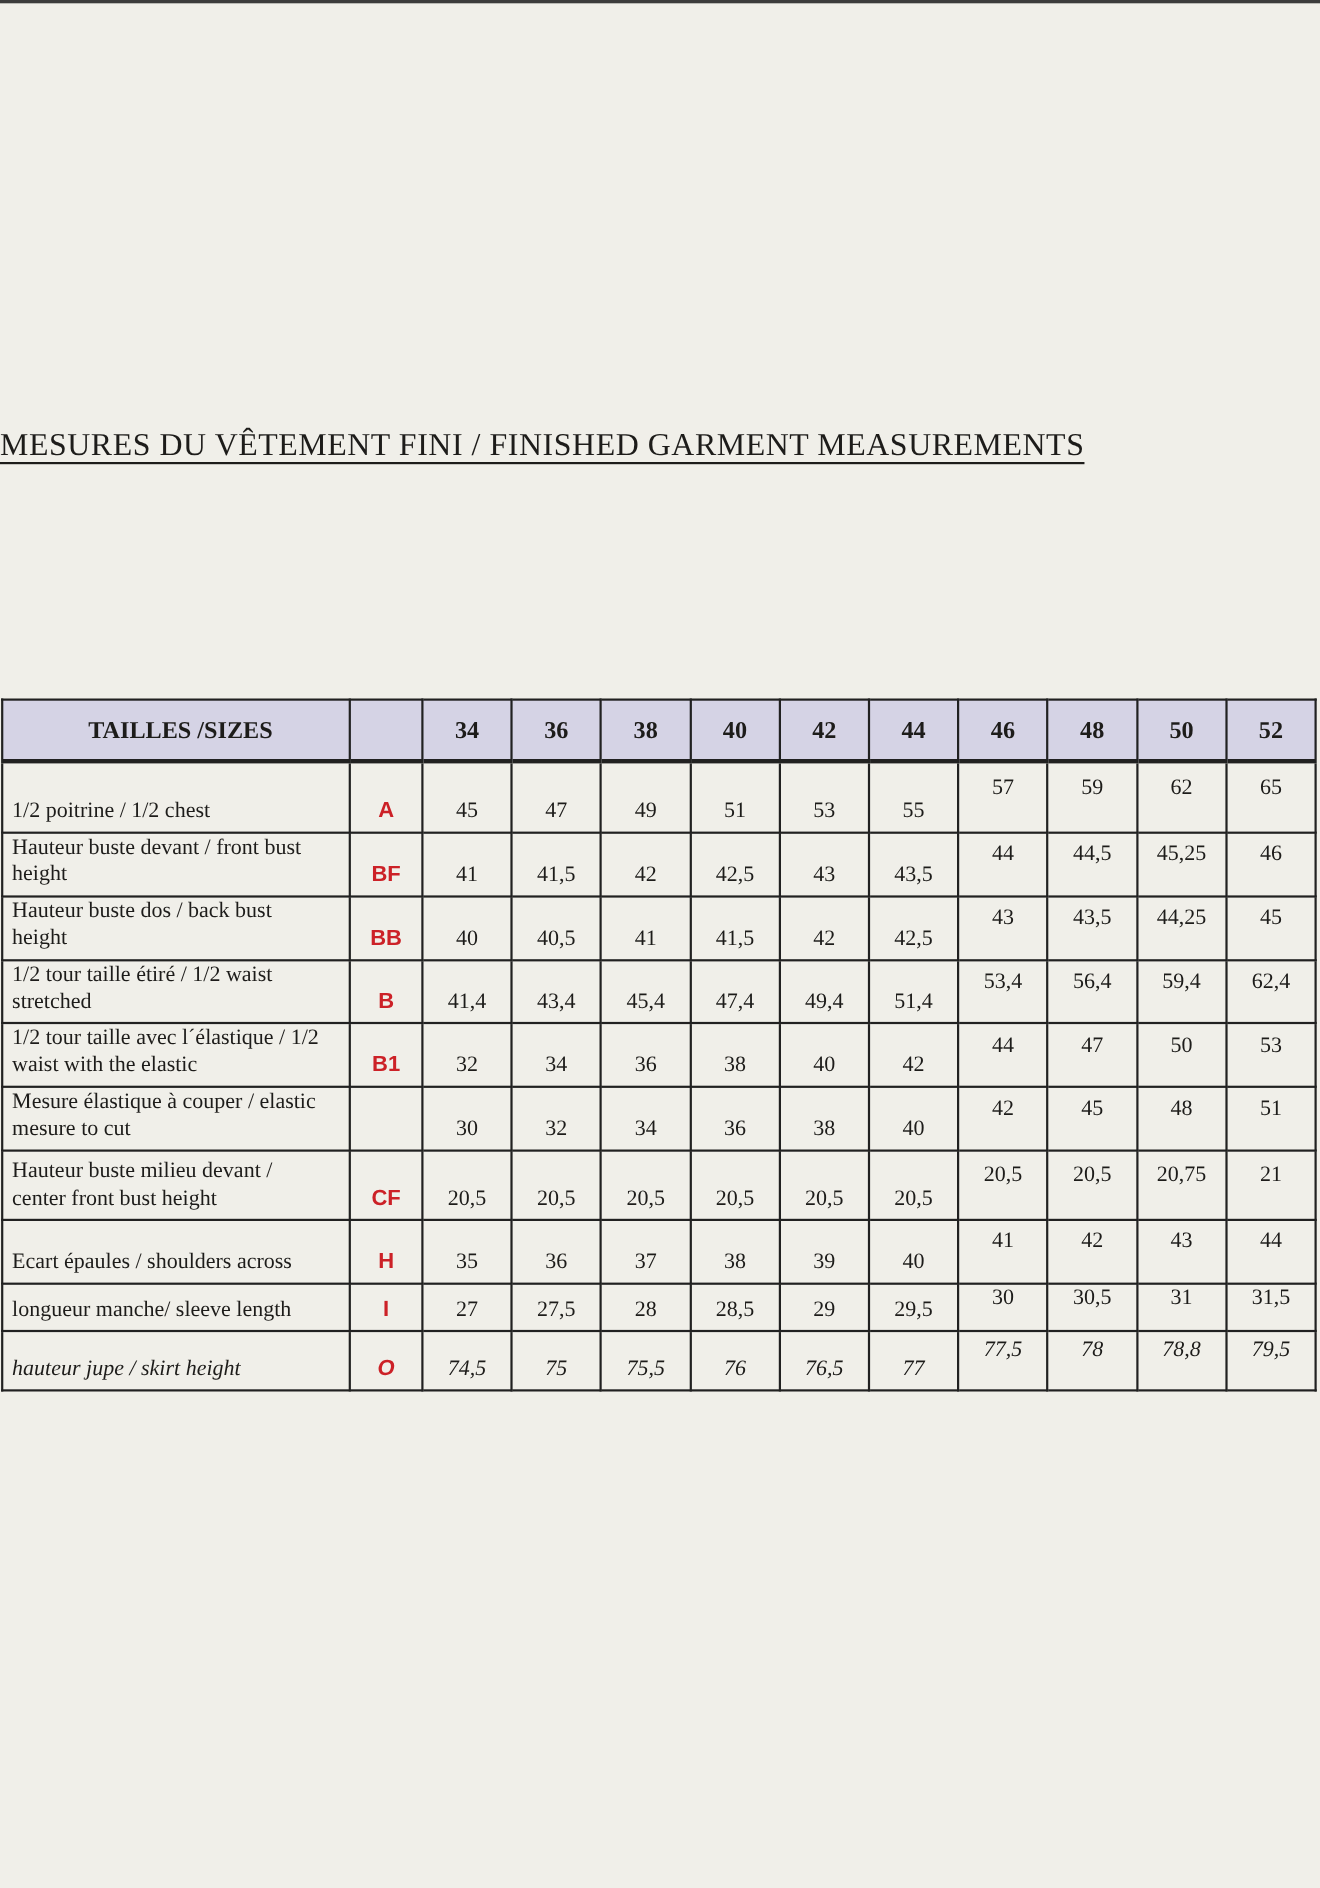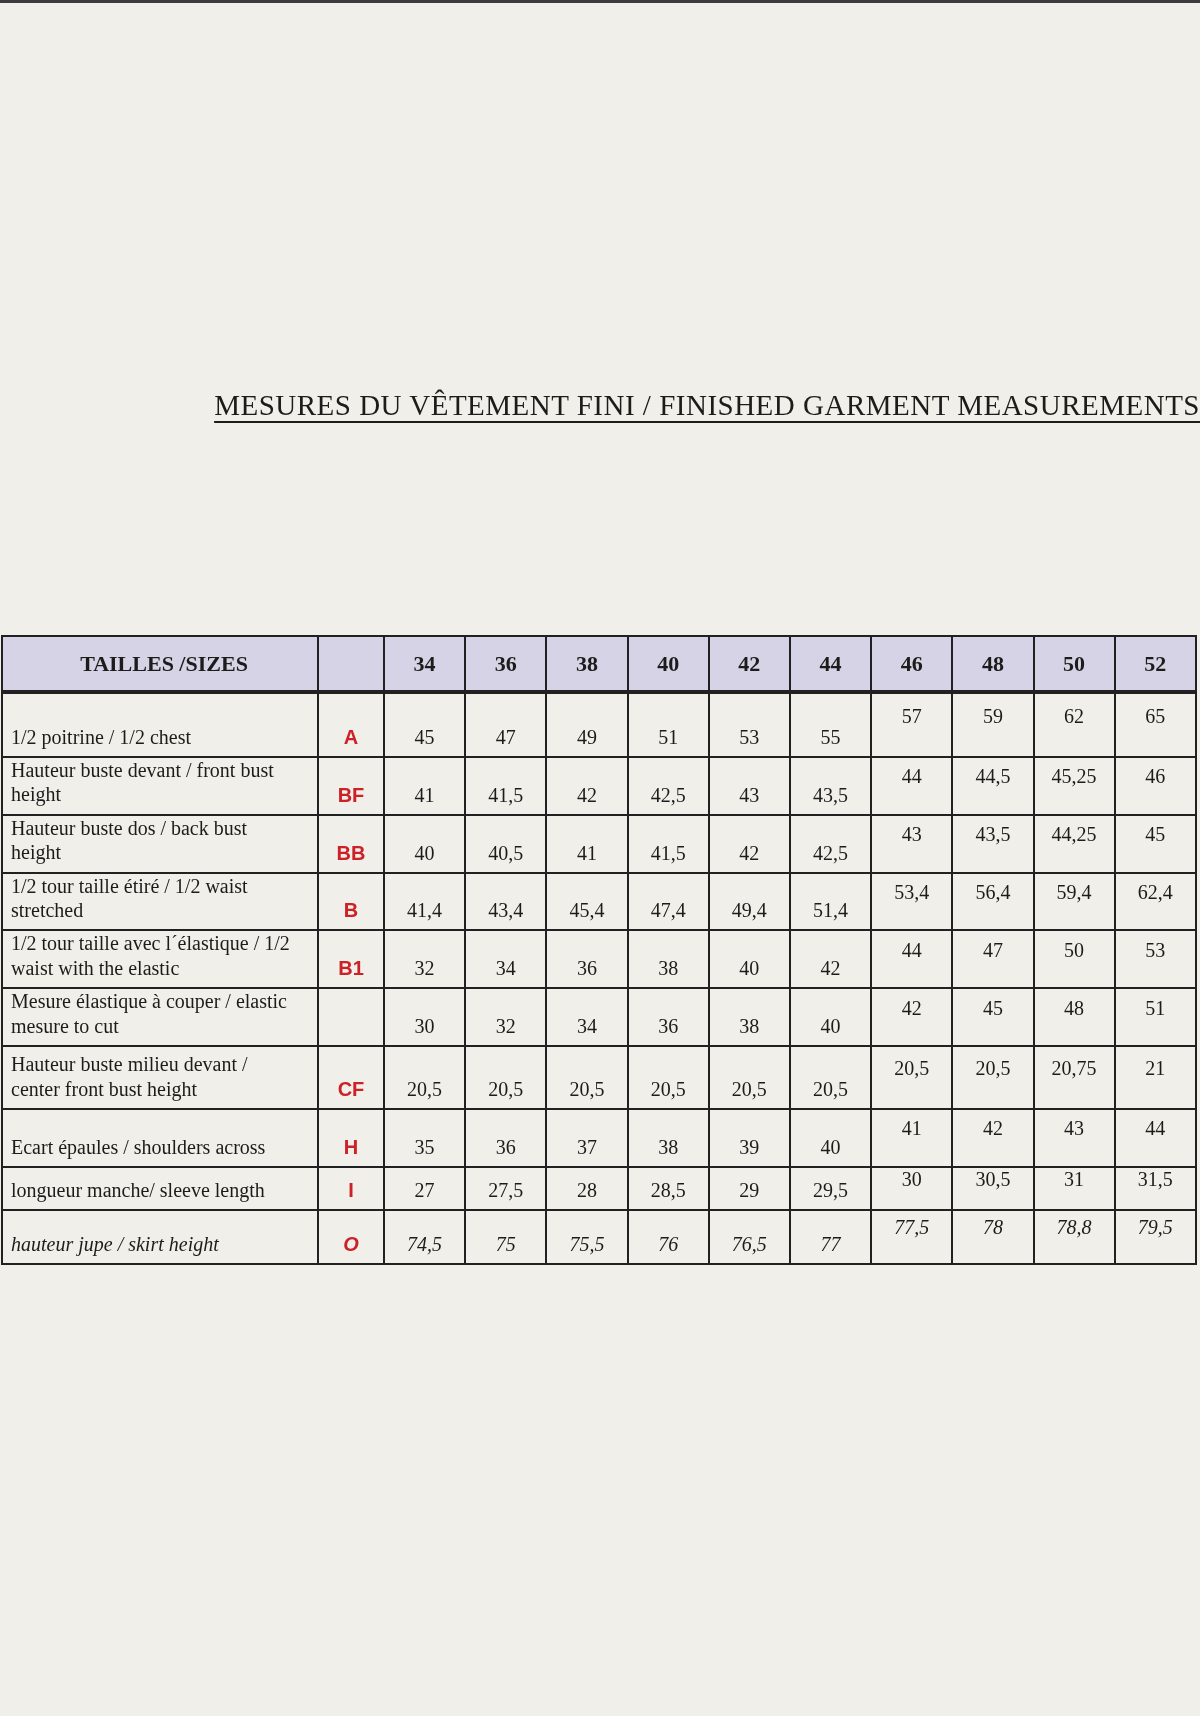--- a/index.html
+++ b/index.html
@@ -15,21 +15,21 @@
     background:var(--page-bg);
     font-family:"Liberation Serif", serif;
     color:var(--text);
     position:relative;
     overflow:hidden;
   }
   .page{position:absolute;inset:0;border-top:3px solid #3c3c3c;}
   .title-wrap{
     position:absolute;
     top:386px;left:0;width:1200px;
-    text-align:right;
+    text-align:left;
   }
   .title{
     font-size:29px;
     font-weight:400;
     letter-spacing:0.5px;
     text-decoration:underline;
     text-underline-offset:6px;
     text-decoration-thickness:2px;
     white-space:nowrap;
   }

